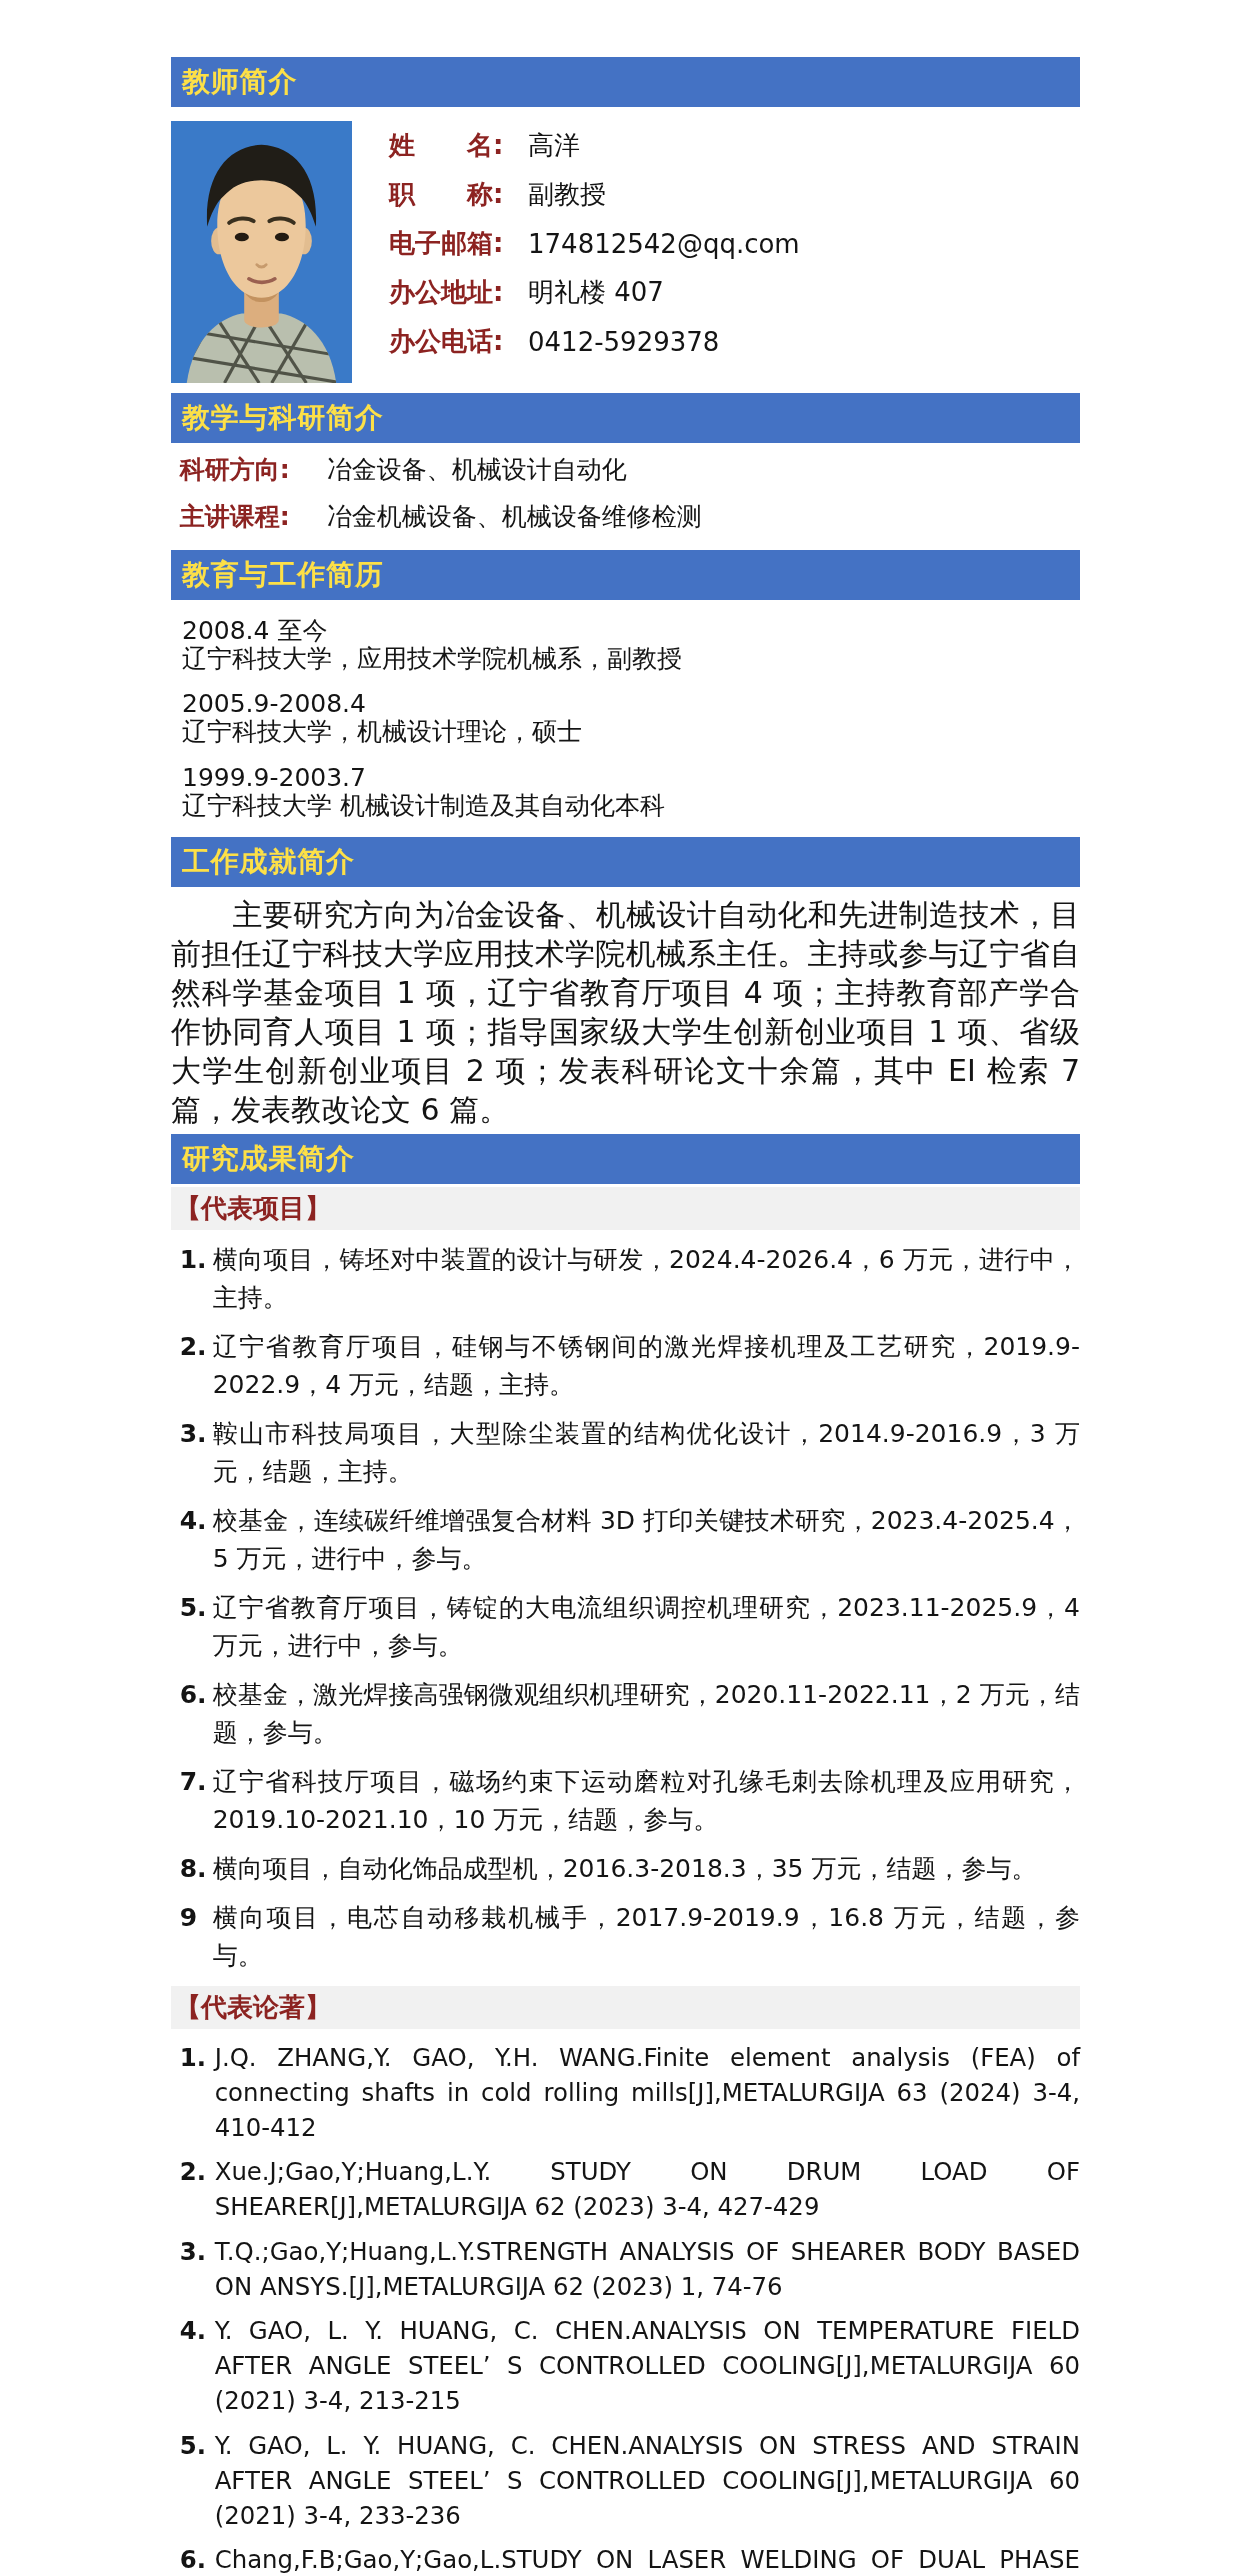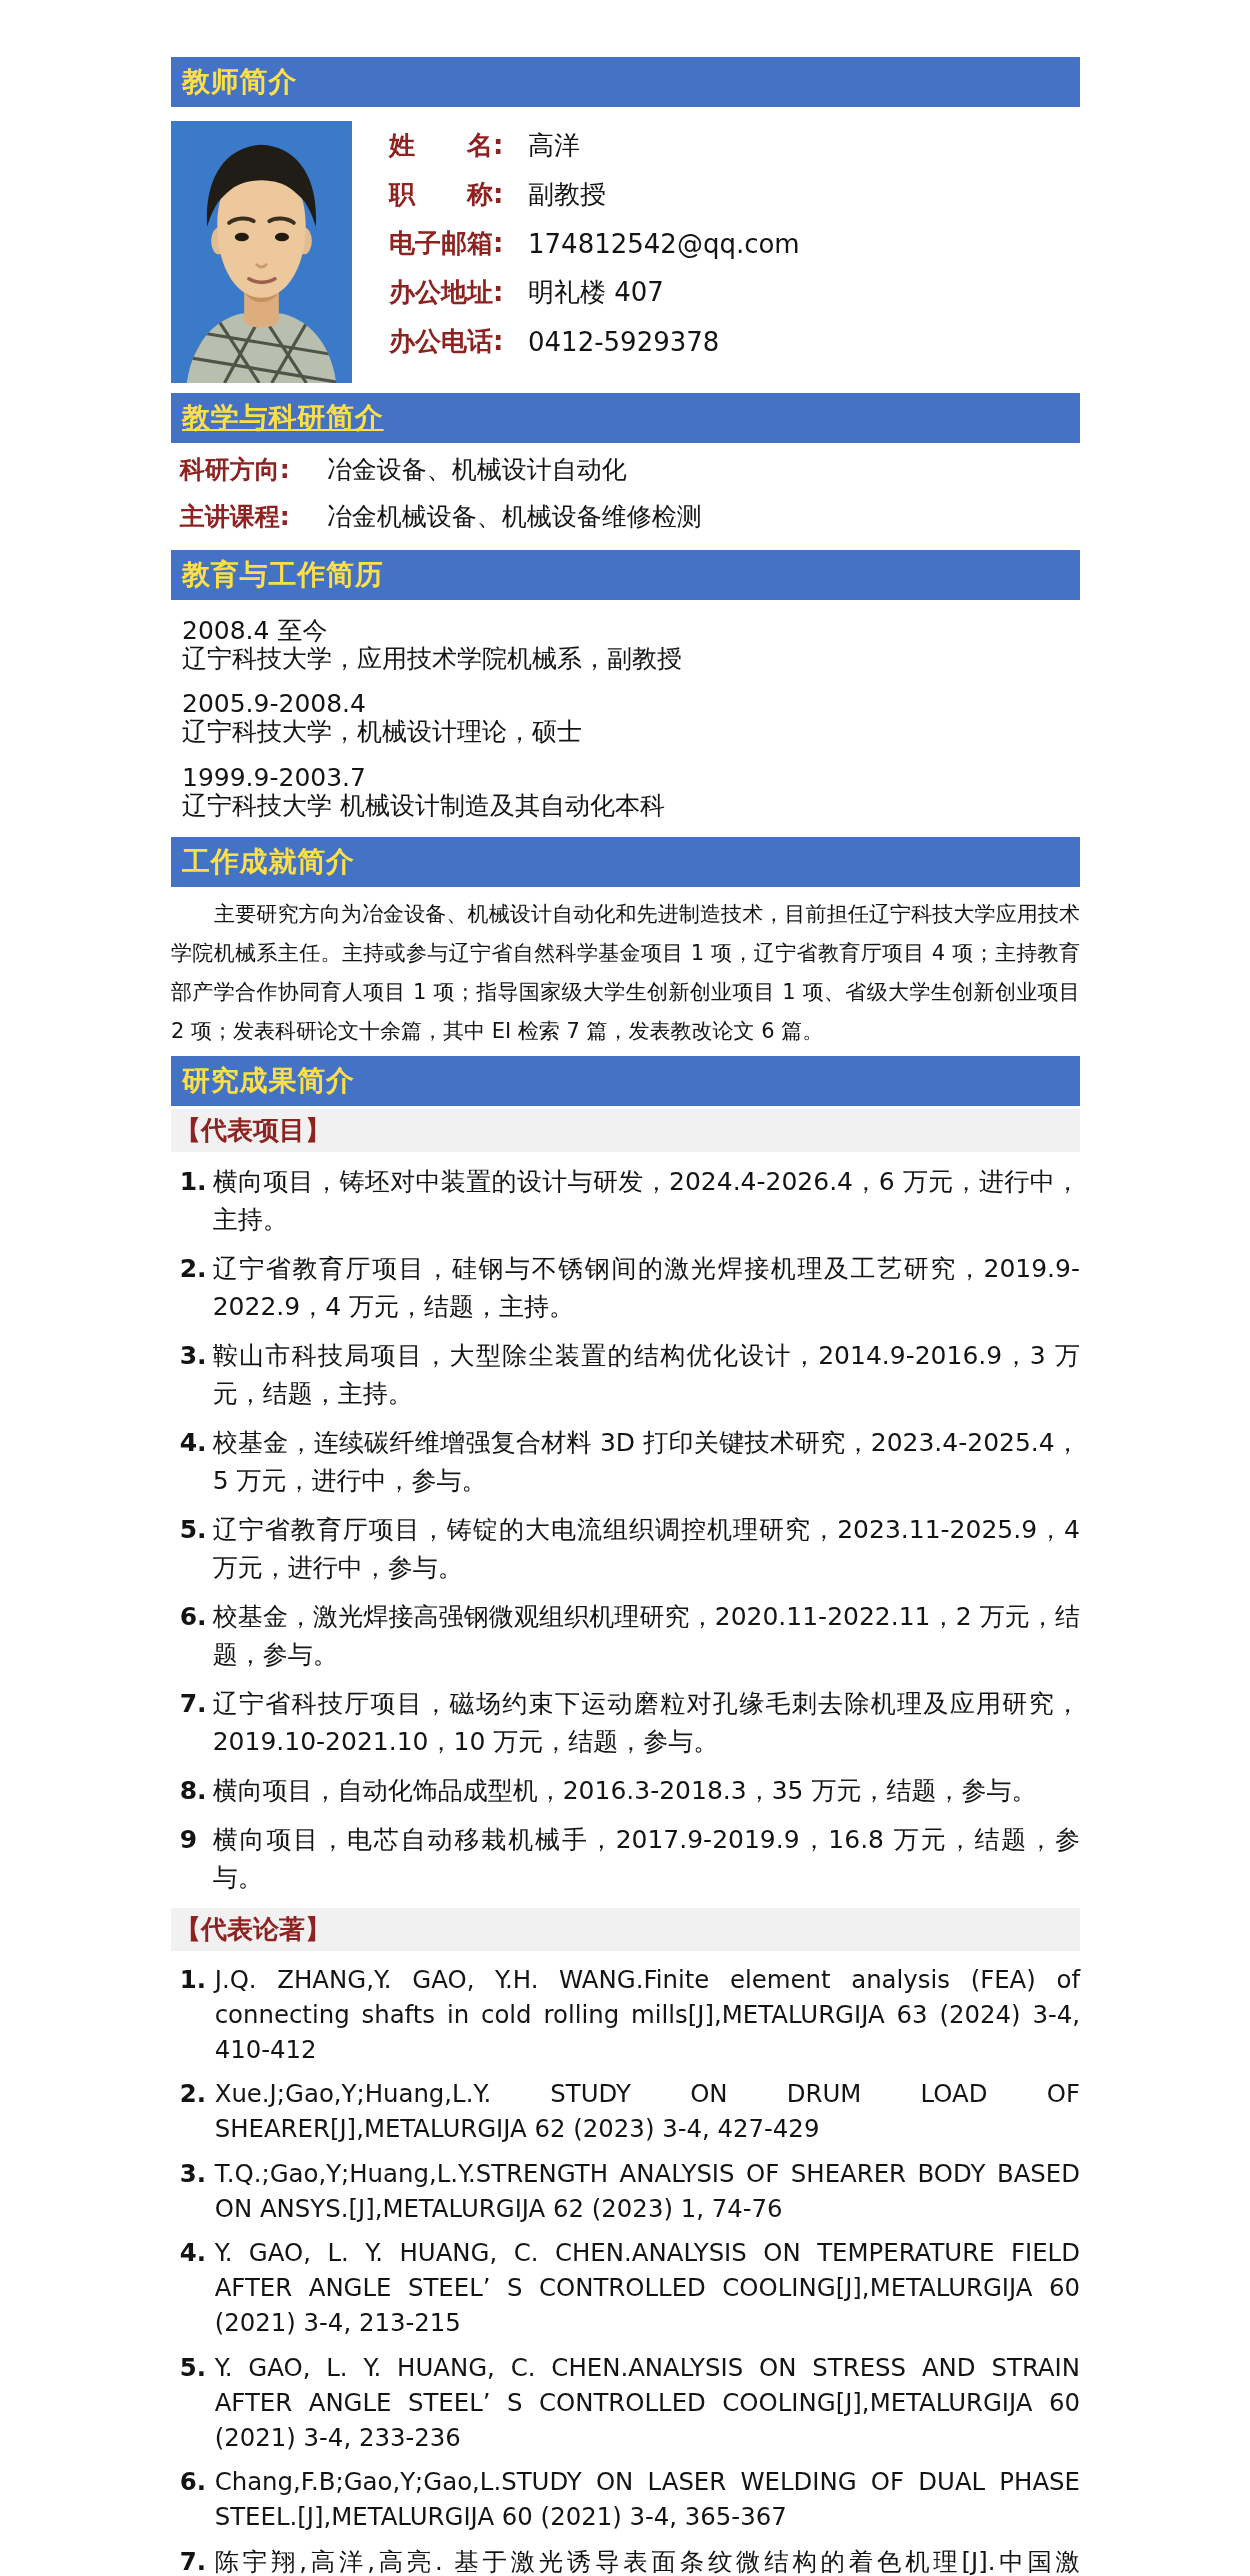--- a/index.html
+++ b/index.html
@@ -38,21 +38,21 @@
   .kv-row .lab{color:var(--red);font-weight:700;width:147px;flex:0 0 auto;}
 
   
   .edublock{margin:17.3px 0 6.3px 11px;}
   .edu-row{display:flex;font-size:25px;line-height:28px;margin-bottom:17.3px;flex-direction:column;}
   .edu-row .period{width:208px;flex:0 0 auto;}
   .edu-row .detail{flex:1;}
 
   
   .para{
-    font-size:21px;line-height:39px;text-align:justify;
+    font-size:30px;line-height:39px;text-align:justify;
     text-indent:2.05em;margin:7.9px 0 4.7px 0;color:var(--ink);
   }
 
   
   .band{
     height:43px;background:var(--band);color:var(--red);
     font-size:26px;font-weight:700;display:flex;align-items:center;
     padding-left:4px;box-sizing:border-box;margin-top:3.2px;
   }
 
@@ -129,21 +129,21 @@
           <span class="lab">办公地址:</span>
           <span class="val">明礼楼 407</span>
         </div>
         <div class="profile-row">
           <span class="lab">办公电话:</span>
           <span class="val">0412-5929378</span>
         </div>
       </div>
   </div>
 
-  <div class="bar mt12" style="margin-top:10.2px;text-decoration:underline;">
+  <div class="bar mt12" style="margin-top:10.2px;">
     <span>教学与科研简介</span>
   </div>
   <div class="kvblock">
       <div class="kv-row">
         <span class="lab">科研方向:</span>
         <span class="val">冶金设备、机械设计自动化</span>
       </div>
       <div class="kv-row">
         <span class="lab">主讲课程:</span>
         <span class="val">冶金机械设备、机械设备维修检测</span>

